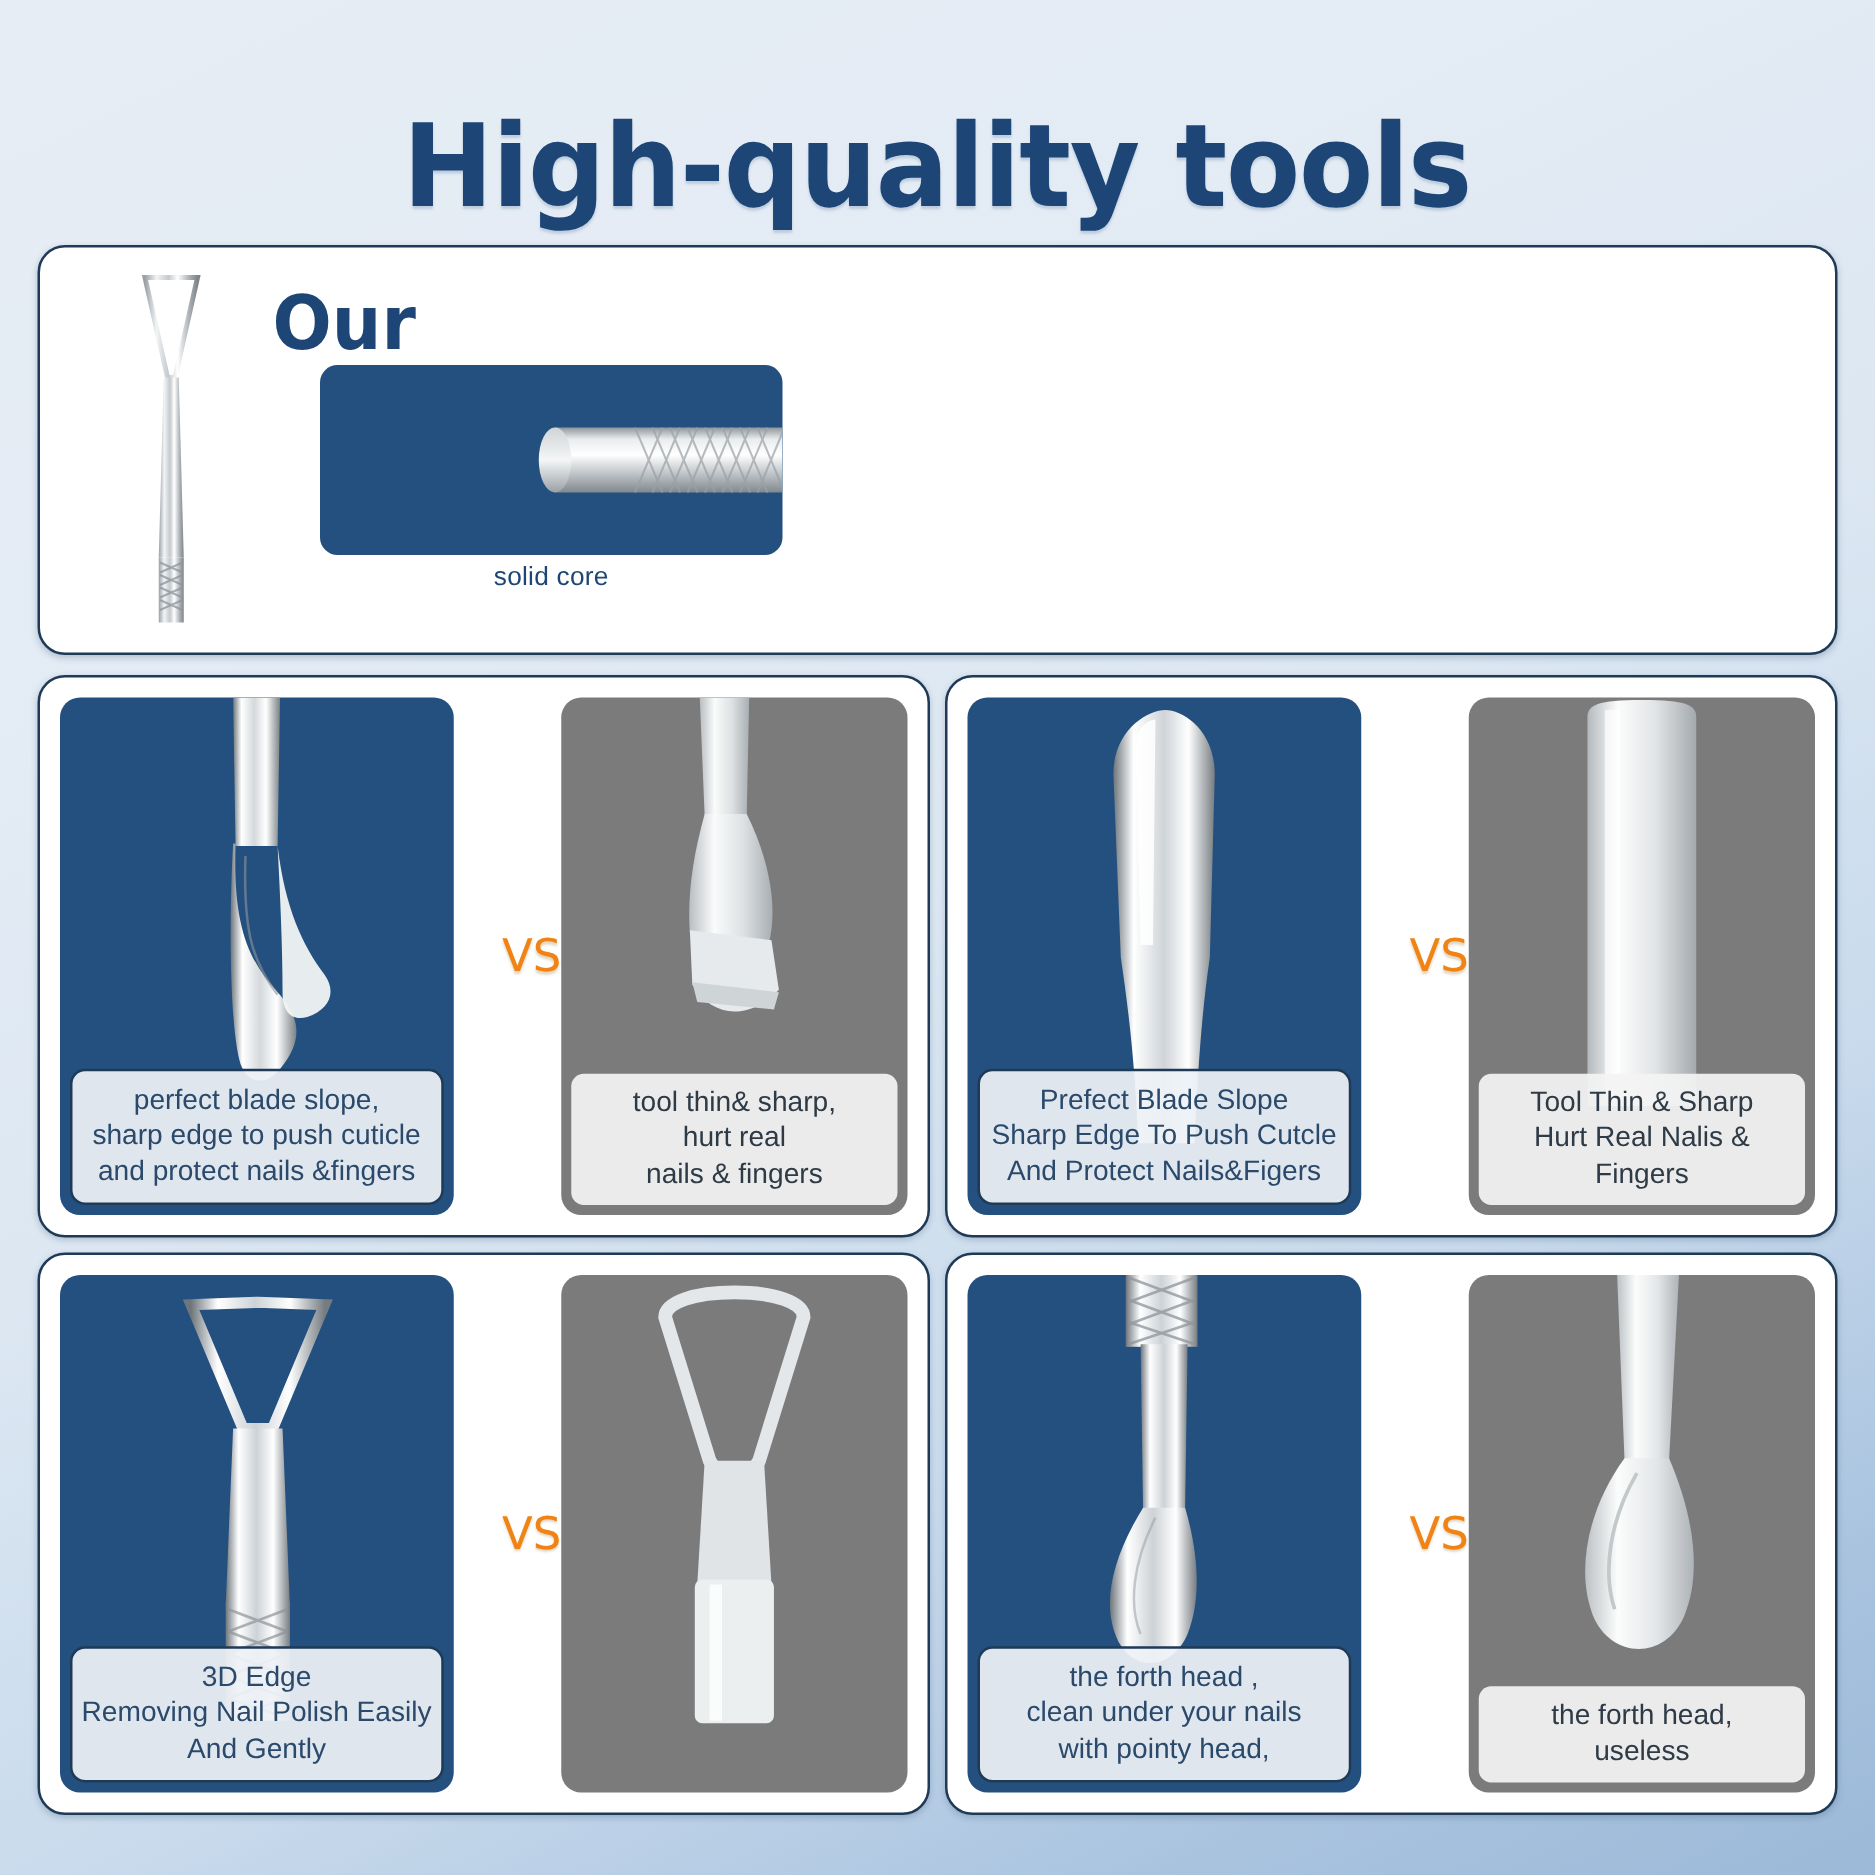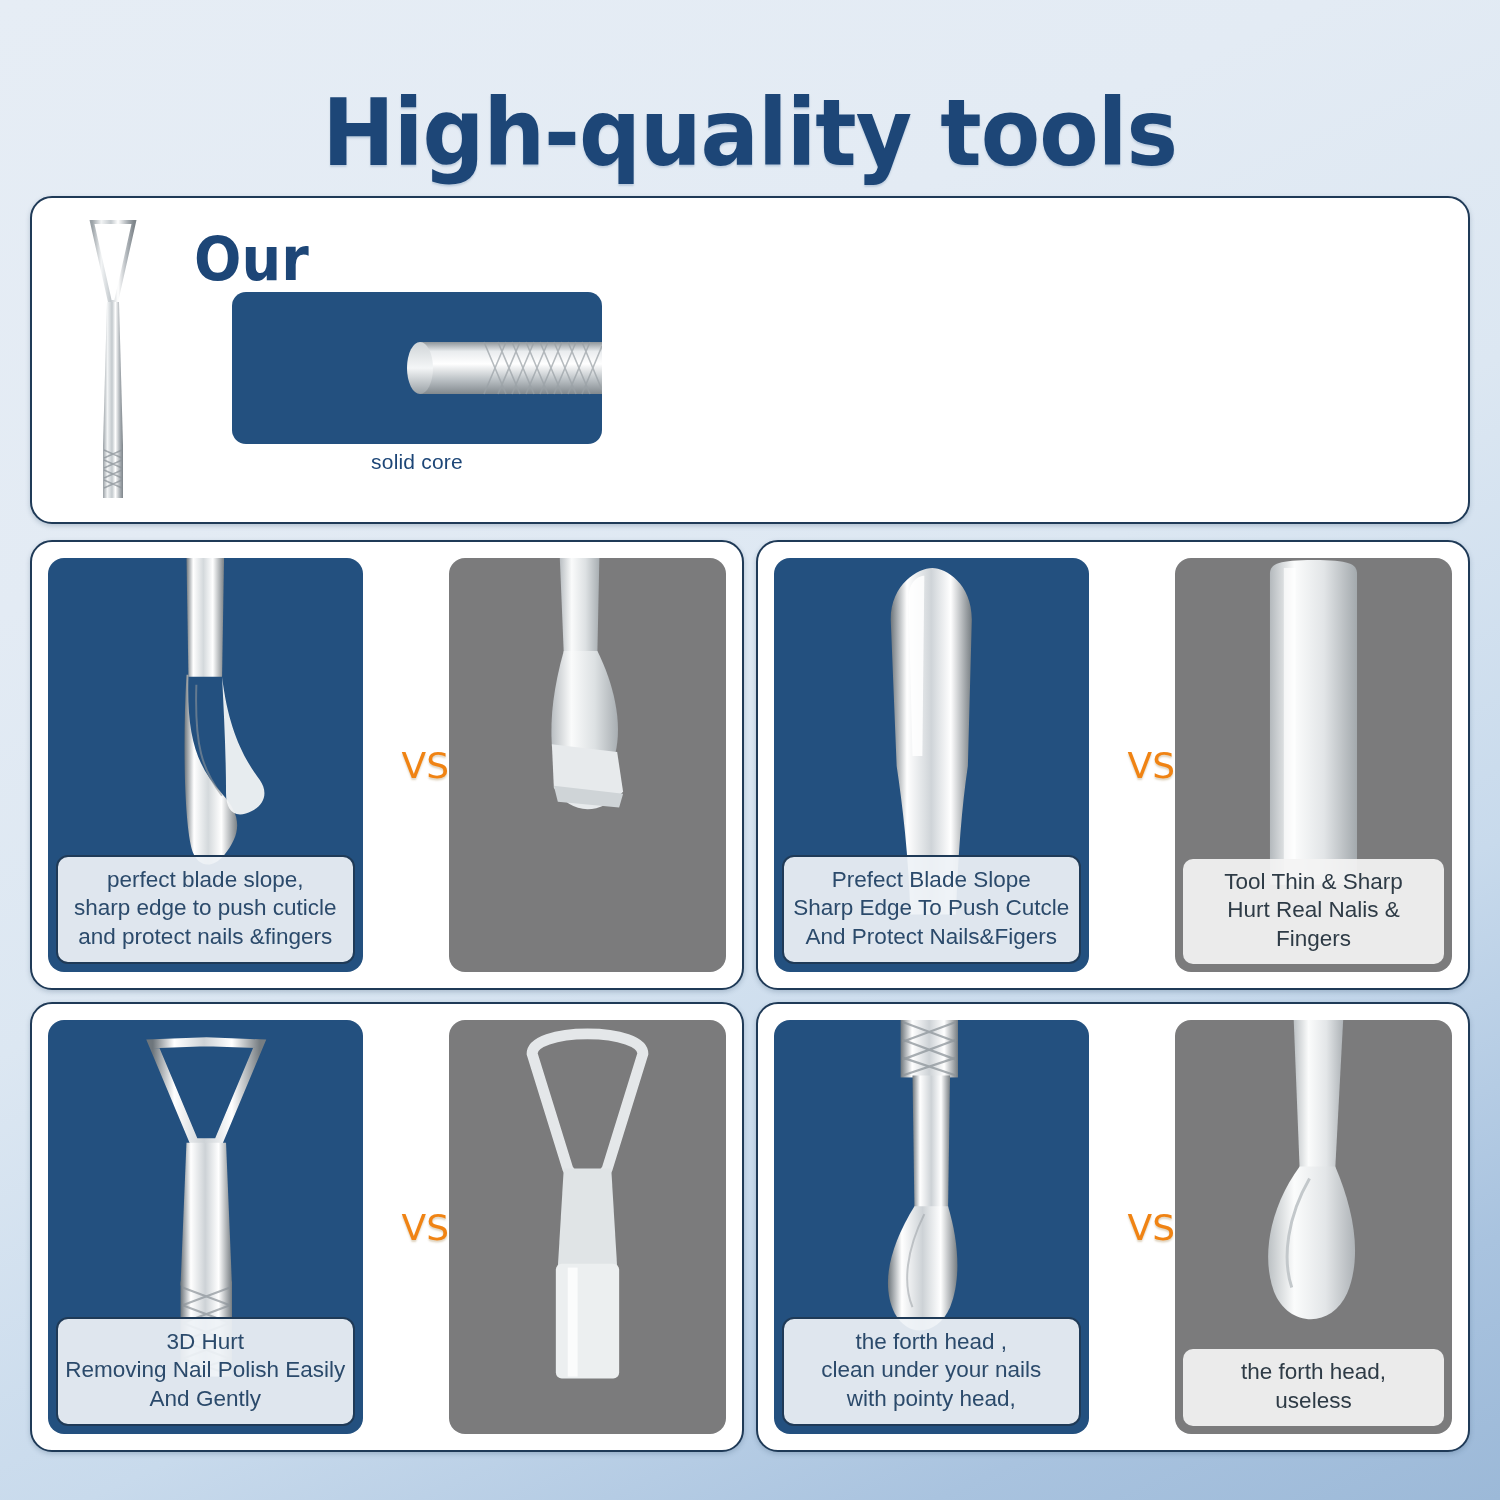--- a/index.html
+++ b/index.html
@@ -31,20 +31,21 @@
     box-shadow: 0 2px 5px rgba(60,90,120,.28);
     position: relative;
     overflow: hidden;
   }
 
   
   .hero {
     position: absolute;
     left: 30px; top: 196px; width: 1440px; height: 328px;
     display: flex;
+    padding-left: 24px;
   }
   .hero-half { flex: 1; position: relative; }
 
   .hero-tool { position: absolute; width: 74px; height: 300px; top: 8px; }
   .hero-tool.ours  { left: 44px; }
 
   .hero-heading {
     position: absolute;
     font-family: "DejaVu Sans", sans-serif;
     font-weight: bold;
@@ -235,20 +236,25 @@
             <stop offset="0.3" stop-color="#fafbfb"></stop>
             <stop offset="0.65" stop-color="#dde1e3"></stop>
             <stop offset="1" stop-color="#a8aeb2"></stop>
           </linearGradient>
         </defs>
         <path d="M112 0 L152 0 L150 96 L116 96 Z" fill="url(#o1)"></path>
         <path d="M116 94 C106 130 102 160 104 190 L168 198 C176 166 166 126 150 94 Z" fill="url(#o1)"></path>
         <path d="M104 188 L170 196 L176 236 C150 262 122 258 106 232 Z" fill="#e7eaec"></path>
         <path d="M106 230 L176 238 L172 252 L110 246 Z" fill="#cfd4d7"></path>
       </svg>
+      <div class="cap plain">
+        <span class="line">tool thin&amp; sharp,</span>
+        <span class="line">hurt real</span>
+        <span class="line">nails &amp; fingers</span>
+      </div>
     </div>
   </div>
 
   <div class="card cmp">
     <div class="panel ours">
       <svg class="tool-svg" viewBox="0 0 318 418" preserveAspectRatio="none">
         <defs>
           <linearGradient id="b2" x1="0" y1="0" x2="1" y2="0">
             <stop offset="0" stop-color="#6e767c"></stop>
             <stop offset="0.2" stop-color="#ffffff"></stop>
@@ -304,21 +310,21 @@
         </defs>
         <path d="M160 22 L214 24 L172 124 L148 124 L106 24 Z" fill="none" stroke="url(#b3)" stroke-width="9"></path>
         <path d="M140 124 L180 124 L186 268 L134 268 Z" fill="url(#b3)"></path>
         <rect x="134" y="264" width="52" height="96" fill="url(#b3)"></rect>
         <g opacity="0.7" stroke="#8d949a" stroke-width="2.2">
           <path d="M136 270 l48 18 M136 288 l48 18 M136 306 l48 18 M136 324 l48 18 M136 342 l48 16"></path>
           <path d="M184 270 l-48 18 M184 288 l-48 18 M184 306 l-48 18 M184 324 l-48 18 M184 342 l-48 16"></path>
         </g>
       </svg>
       <div class="cap framed">
-        <span class="line">3D Hurt</span>
+        <span class="line">3D Edge</span>
         <span class="line">Removing Nail Polish Easily</span>
         <span class="line">And Gently</span>
       </div>
     </div>
 
     <div class="vs">VS</div>
 
     <div class="panel other">
       <svg class="tool-svg" viewBox="0 0 280 418" preserveAspectRatio="none">
         <path d="M140 14 C172 14 196 22 196 34 L160 150 C152 166 128 166 120 150 L84 34 C84 22 108 14 140 14 Z" fill="none" stroke="#e4e7e9" stroke-width="11"></path>

